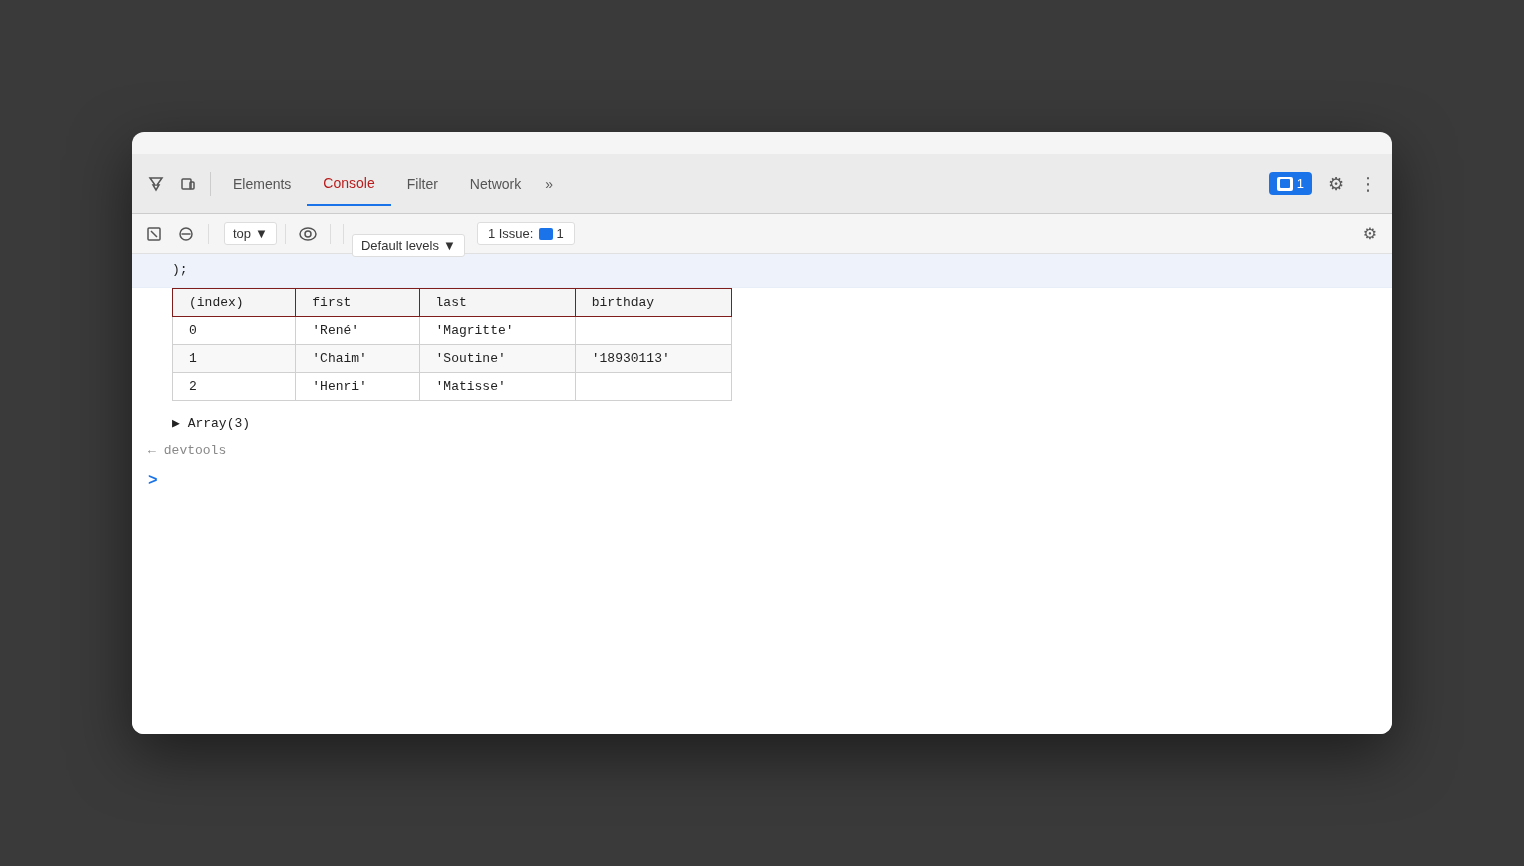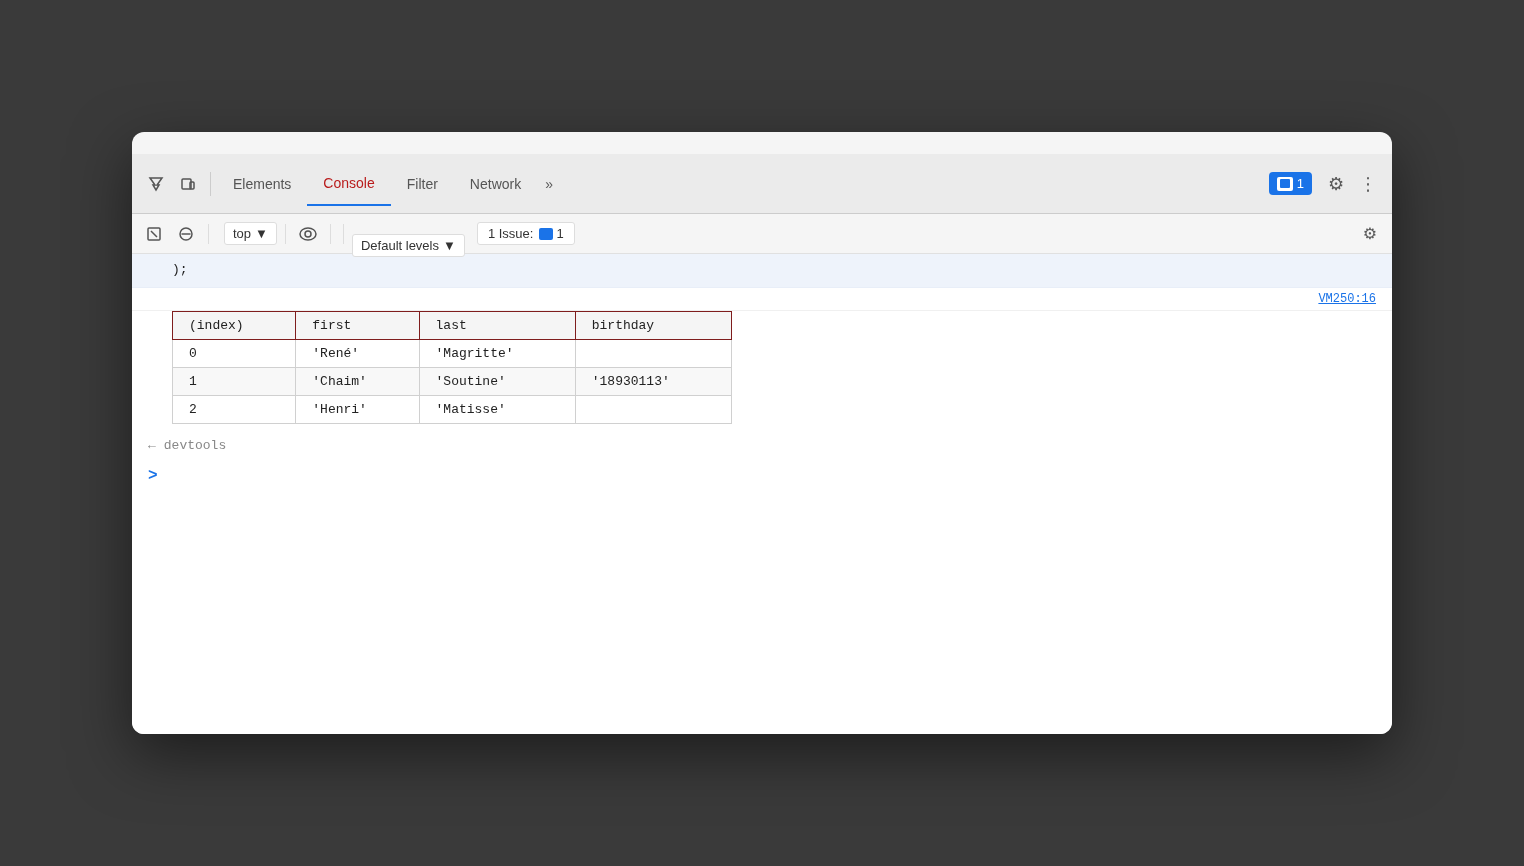--- a/index.html
+++ b/index.html
@@ -433,23 +433,20 @@
     </div>
     <div class="toolbar-gear">⚙</div>
   </div>
 
   <div class="console-content">
 
     <div class="code-block">
       <div>);</div>
     </div>
 
-    <div class="vm-link-row">
-      <span class="vm-link">VM250:16</span>
-    </div>
 
     <div class="console-table-wrap">
       <table class="console-table">
         <thead>
           <tr>
             <th>(index)</th>
             <th>first</th>
             <th>last</th>
             <th>birthday</th>
           </tr>
@@ -470,20 +467,23 @@
             <tr>
               <td>2</td>
               <td class="string-val">'Henri'</td>
               <td class="string-val">'Matisse'</td>
               <td></td>
             </tr>
           </tbody>
       </table>
     </div>
 
+    <div class="array-expand">
+      <span>▶ Array(3)</span>
+    </div>
 
     <div class="undefined-row">
       <span class="return-arrow">←</span>
       <span>devtools</span>
     </div>
 
     <div class="prompt-row">
       <span class="prompt-chevron">&gt;</span>
     </div>
   </div>

